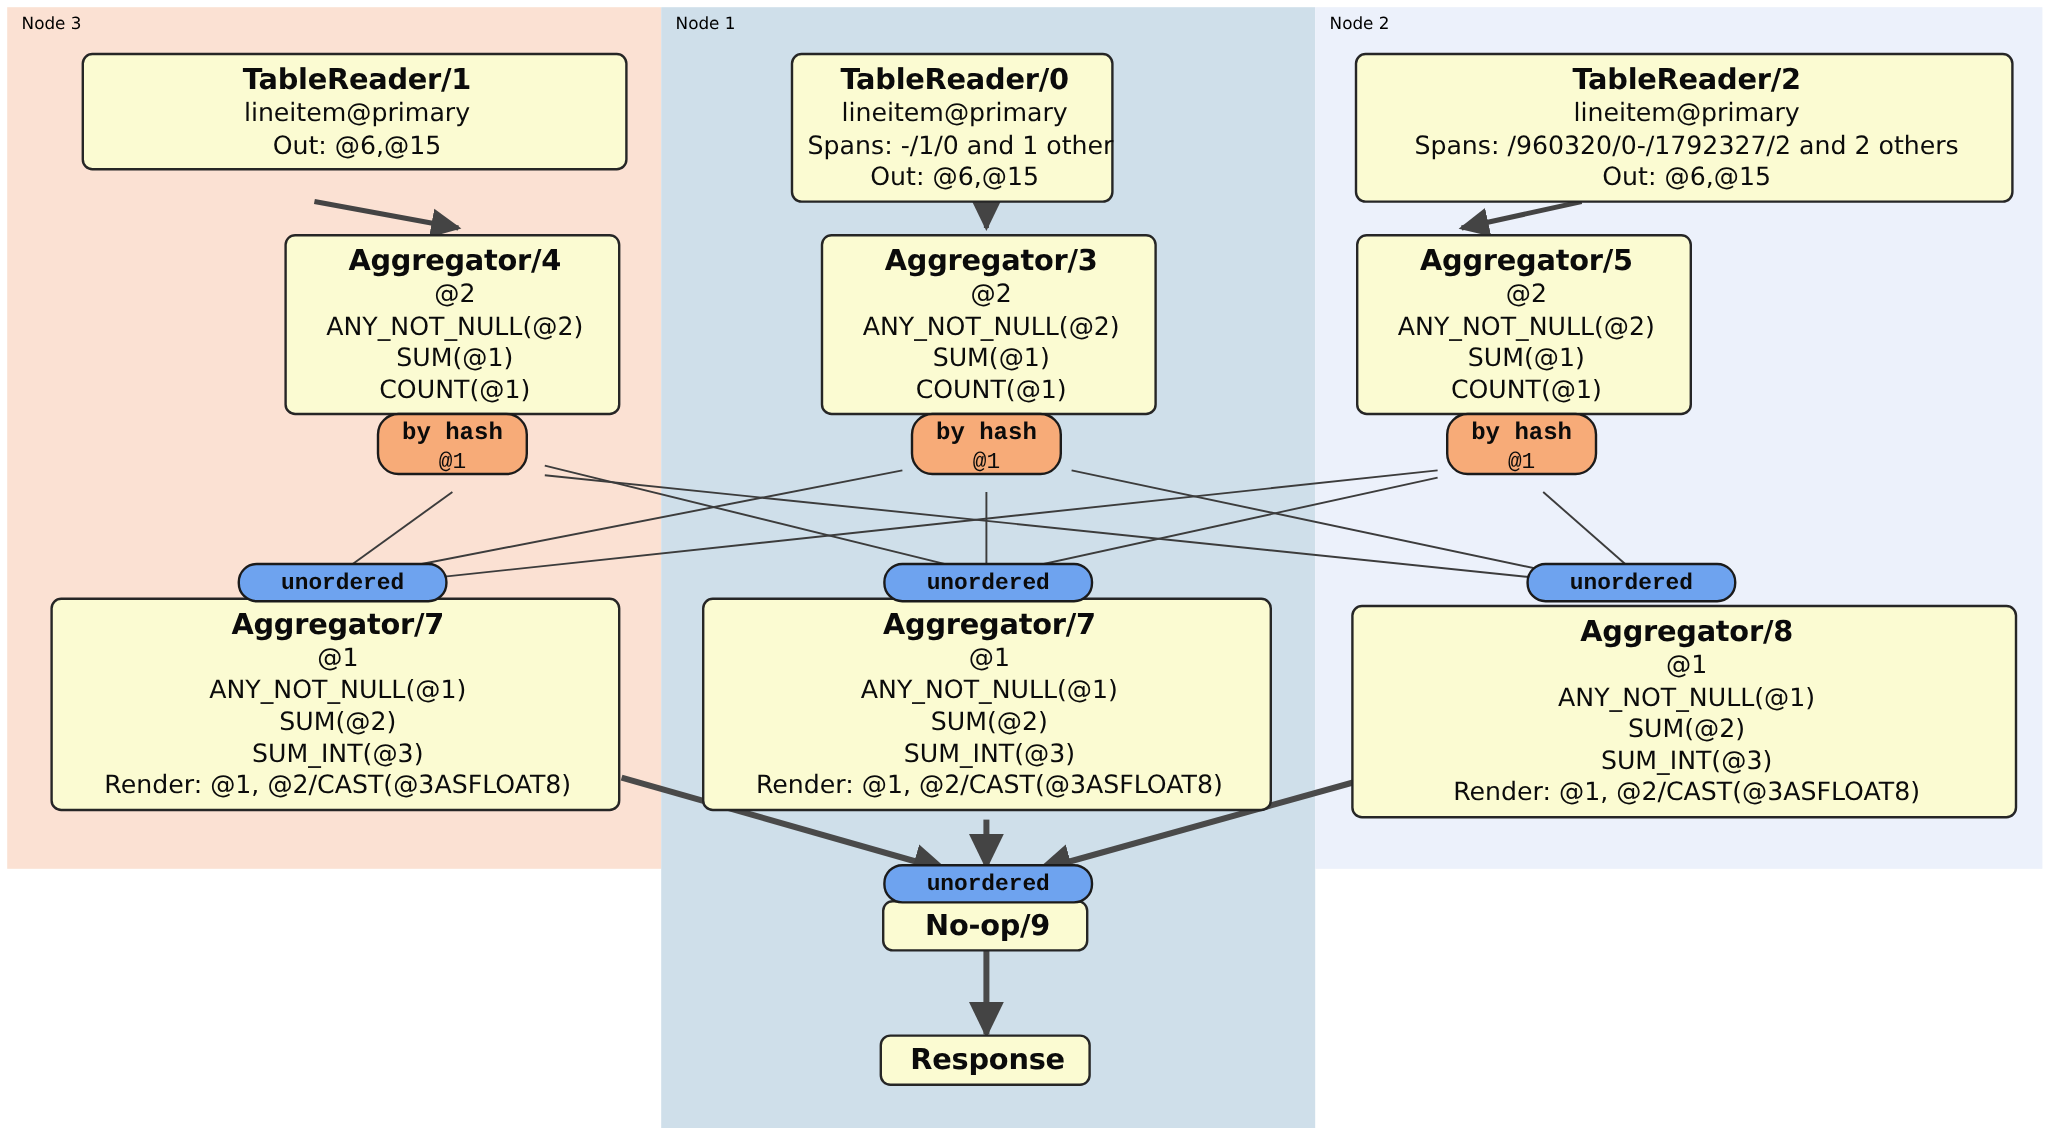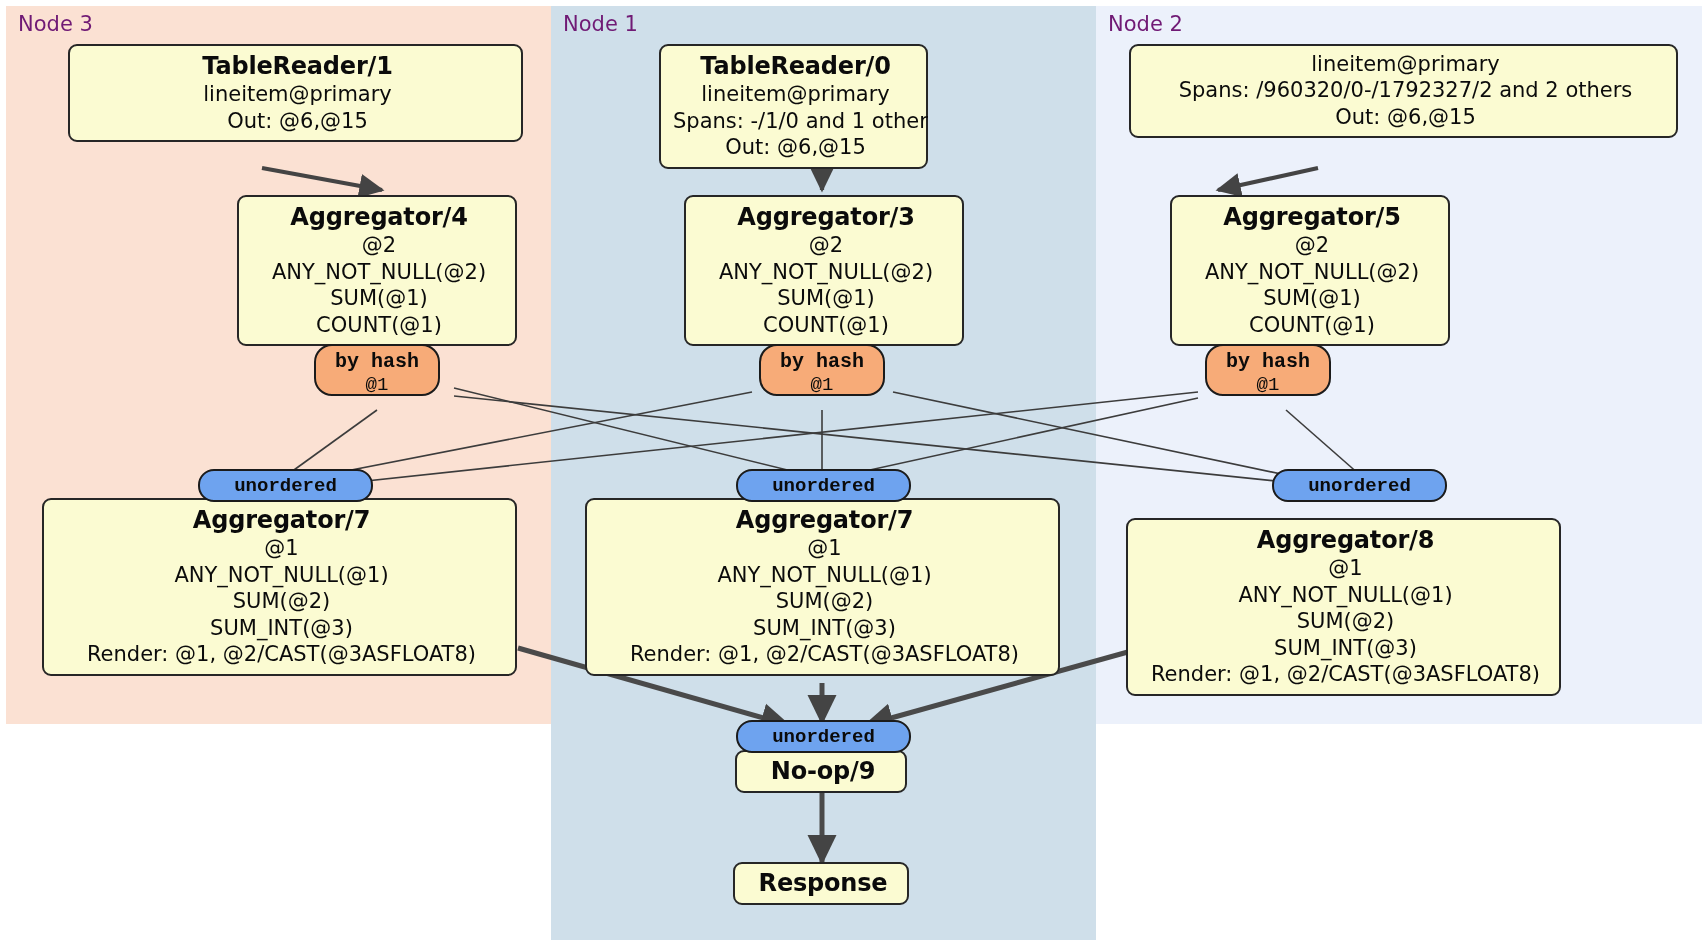--- a/index.html
+++ b/index.html
@@ -16,22 +16,22 @@
   }
   
   .node-panel {
     position: absolute;
     box-sizing: border-box;
   }
   .node-panel .node-label {
     position: absolute;
     left: 12px;
     top: 6px;
-    font-size: 21px;
-    color: #701a75;
+    font-size: 14px;
+    color: #000000;
     font-family: "DejaVu Sans", sans-serif;
     white-space: nowrap;
   }
   #panel-node3 {
     left: 6px; top: 6px; width: 545px; height: 718px;
     background: #fbe1d3;
   }
   #panel-node1 {
     left: 551px; top: 6px; width: 545px; height: 934px;
     background: #cfdfea;
@@ -153,20 +153,21 @@
   </div>
 
   <div class="proc" id="tr0" style="left:659px; top:44px; width:269px;">
     <span class="ttl">TableReader/0</span>
     <span class="ln">lineitem@primary</span>
     <span class="ln">Spans: -/1/0 and 1 other</span>
     <span class="ln">Out: @6,@15</span>
   </div>
 
   <div class="proc" id="tr2" style="left:1129px; top:44px; width:549px;">
+    <span class="ttl">TableReader/2</span>
     <span class="ln">lineitem@primary</span>
     <span class="ln">Spans: /960320/0-/1792327/2 and 2 others</span>
     <span class="ln">Out: @6,@15</span>
   </div>
 
   <div class="proc" id="agg4" style="left:237px; top:195px; width:280px;">
     <span class="ttl">Aggregator/4</span>
     <span class="ln">@2</span>
     <span class="ln">ANY_NOT_NULL(@2)</span>
     <span class="ln">SUM(@1)</span>
@@ -174,21 +175,21 @@
   </div>
 
   <div class="proc" id="agg3" style="left:684px; top:195px; width:280px;">
     <span class="ttl">Aggregator/3</span>
     <span class="ln">@2</span>
     <span class="ln">ANY_NOT_NULL(@2)</span>
     <span class="ln">SUM(@1)</span>
     <span class="ln">COUNT(@1)</span>
   </div>
 
-  <div class="proc" id="agg5" style="left:1130px; top:195px; width:280px;margin-left:40px;">
+  <div class="proc" id="agg5" style="left:1130px; top:195px; width:280px;">
     <span class="ttl">Aggregator/5</span>
     <span class="ln">@2</span>
     <span class="ln">ANY_NOT_NULL(@2)</span>
     <span class="ln">SUM(@1)</span>
     <span class="ln">COUNT(@1)</span>
   </div>
 
   <div class="proc" id="agg7" style="left:42px; top:498px; width:475px;">
     <span class="ttl">Aggregator/7</span>
     <span class="ln">@1</span>
@@ -200,21 +201,21 @@
 
   <div class="proc" id="agg6" style="left:585px; top:498px; width:475px;">
     <span class="ttl">Aggregator/7</span>
     <span class="ln">@1</span>
     <span class="ln">ANY_NOT_NULL(@1)</span>
     <span class="ln">SUM(@2)</span>
     <span class="ln">SUM_INT(@3)</span>
     <span class="ln">Render: @1, @2/CAST(@3ASFLOAT8)</span>
   </div>
 
-  <div class="proc" id="agg8" style="left:1126px; top:518px; width:435px;">
+  <div class="proc" id="agg8" style="left:1126px; top:504px; width:555px;">
     <span class="ttl">Aggregator/8</span>
     <span class="ln">@1</span>
     <span class="ln">ANY_NOT_NULL(@1)</span>
     <span class="ln">SUM(@2)</span>
     <span class="ln">SUM_INT(@3)</span>
     <span class="ln">Render: @1, @2/CAST(@3ASFLOAT8)</span>
   </div>
 
   <div class="proc" id="noop9" style="left:735px; top:750px; width:172px; padding-top:4px; padding-bottom:5px;">
     <span class="ttl">No-op/9</span>

